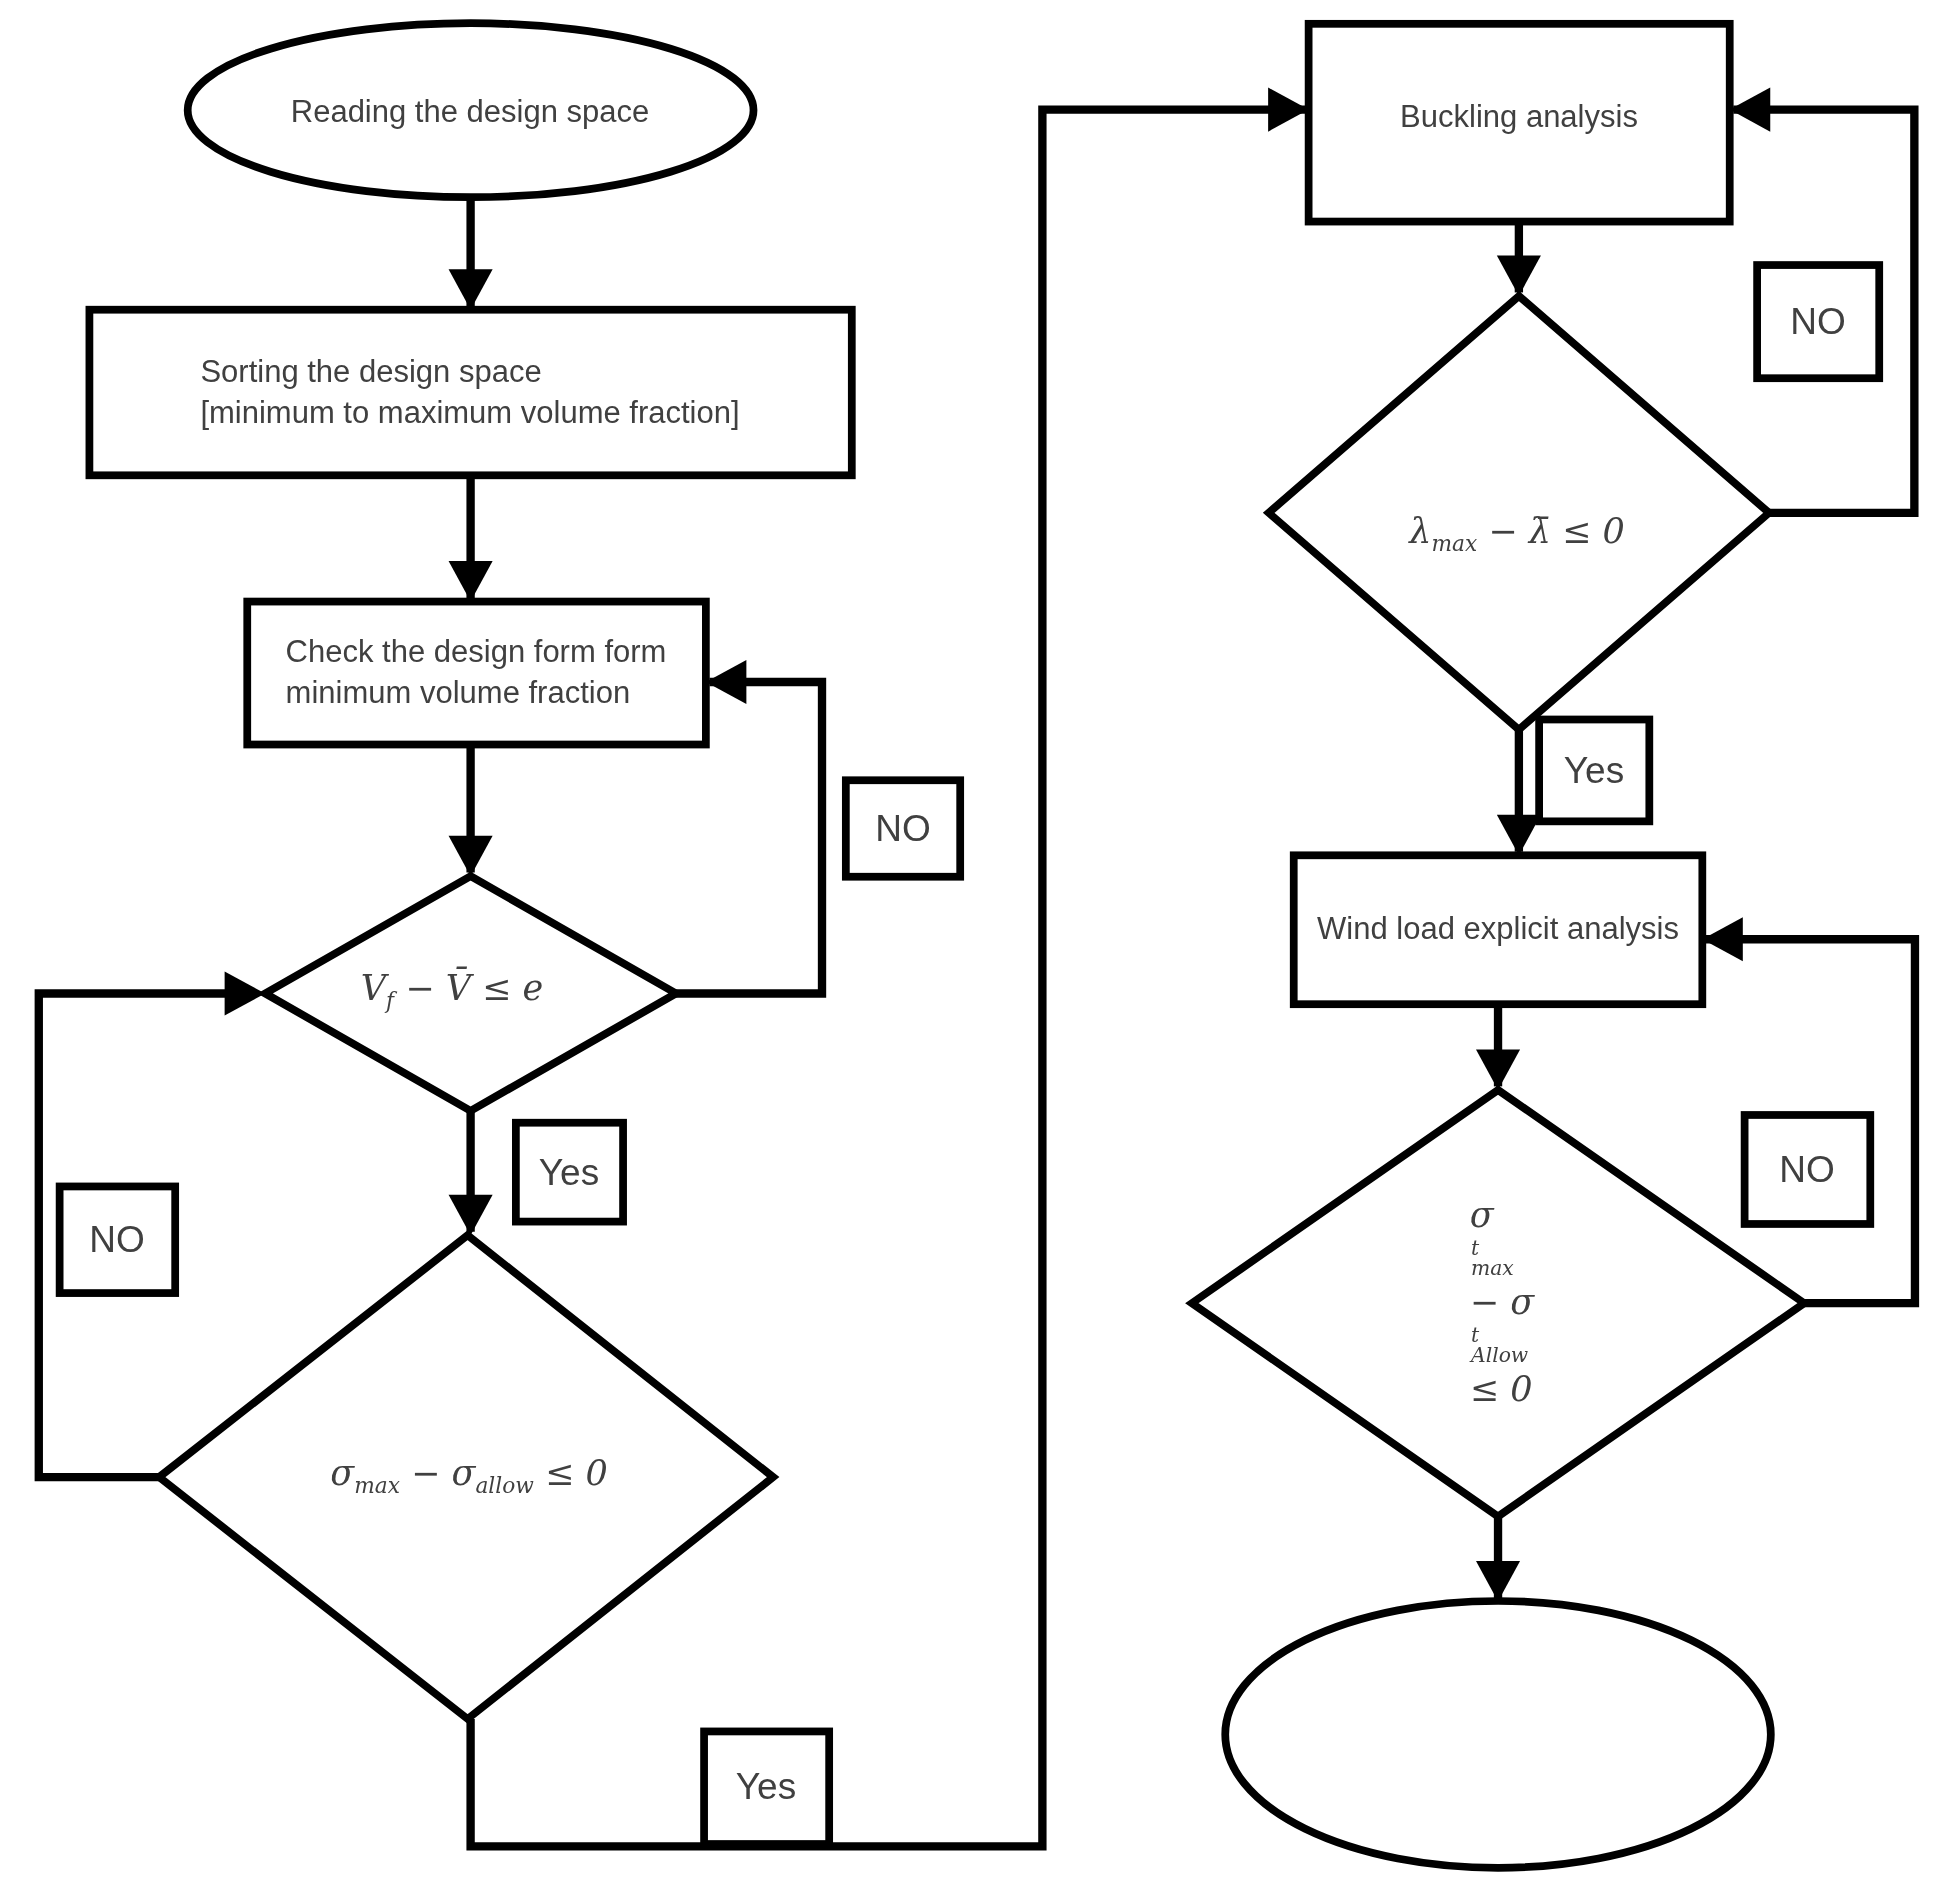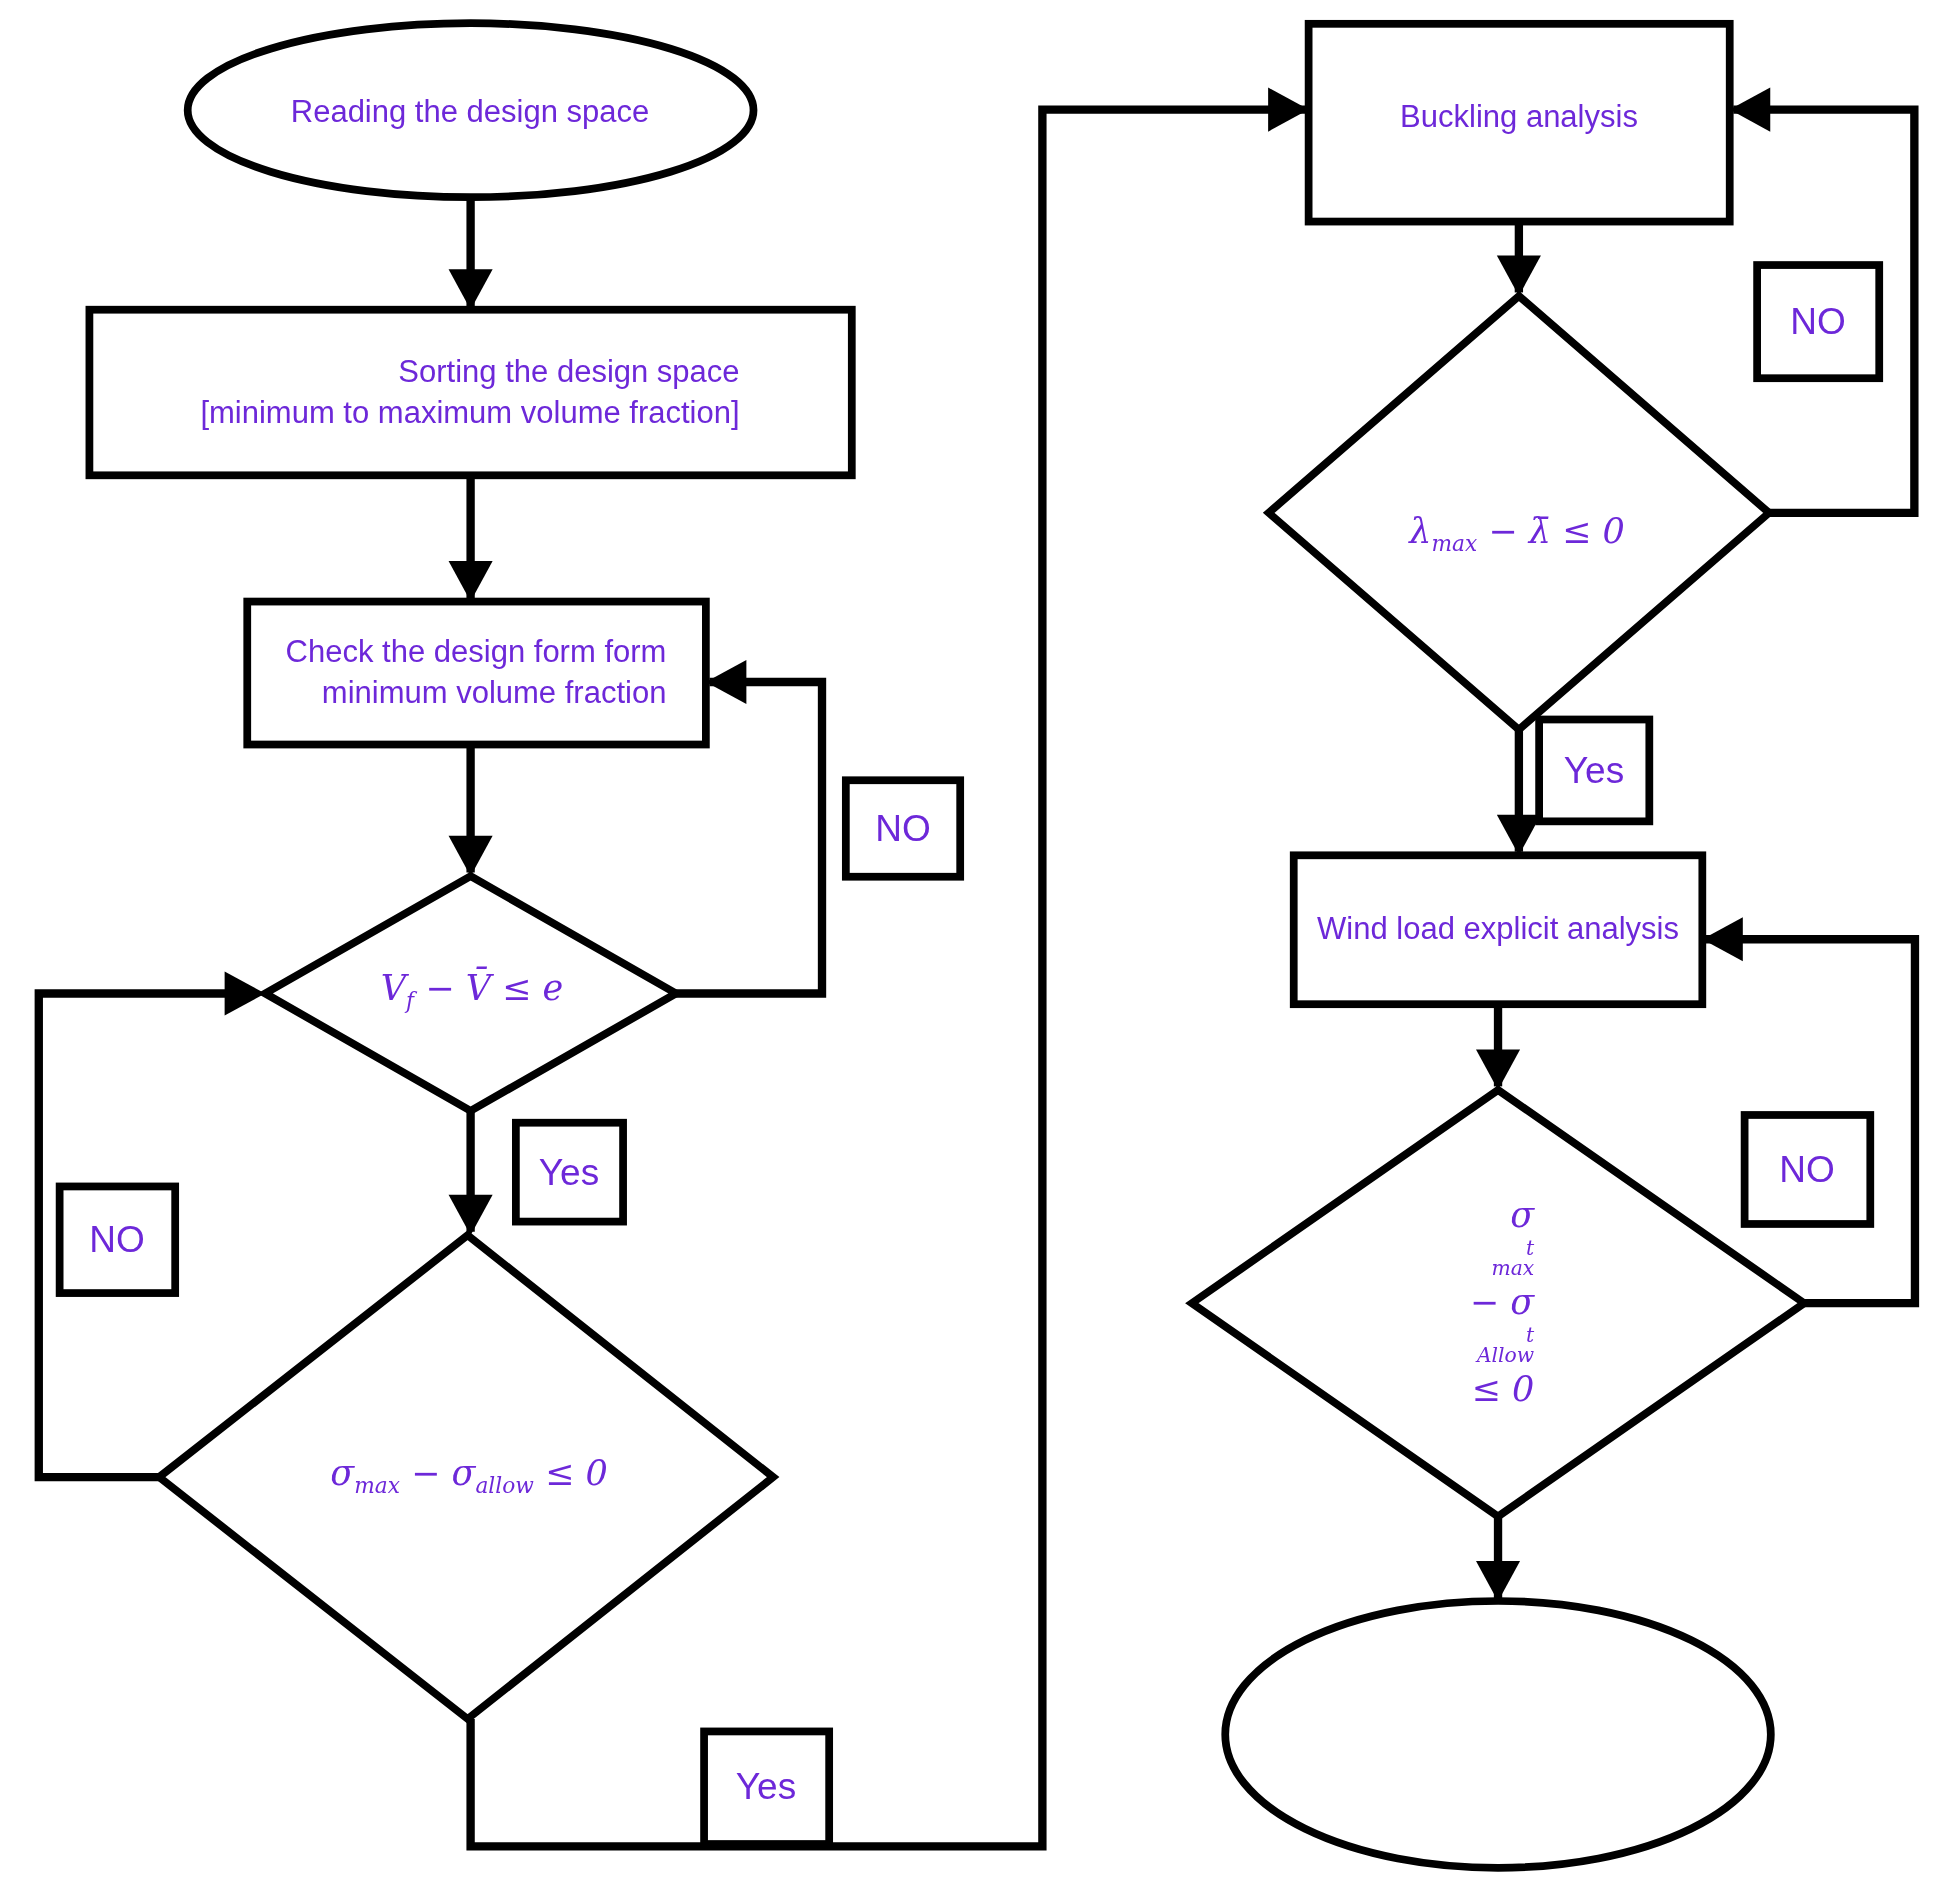--- a/index.html
+++ b/index.html
@@ -9,25 +9,25 @@
     height: 1900px;
     background: #ffffff;
     font-family: "Liberation Sans", sans-serif;
     color: #000000;
     overflow: hidden;
   }
   #shapes { position: absolute; left: 0; top: 0; }
   .lbl {
     position: absolute;
     transform: translate(-50%, -50%);
-    text-align: right;
+    text-align: left;
     font-size: 31px;
     line-height: 1.32;
     white-space: nowrap;
-    color: #6d28d9;
+    color: #404040;
   }
   .lbl span { display: block; }
   .small { font-size: 37px; }
   .math {
     font-family: "DejaVu Serif", serif;
     font-style: italic;
     font-size: 35px;
     white-space: nowrap;
   }
   .math sub, .math sup { font-size: 0.62em; }
@@ -109,21 +109,21 @@
   <div class="lbl" style="left:470px; top:393px;">
     <span>Sorting the design space</span>
     <span>[minimum to maximum volume fraction]</span>
   </div>
 
   <div class="lbl" style="left:476px; top:673px;">
     <span>Check the design form form</span>
     <span>minimum volume fraction</span>
   </div>
 
-  <div class="lbl math" style="left:472px; top:990px;">V<sub>f</sub> − V̄ ≤ e</div>
+  <div class="lbl math" style="left:452px; top:990px;">V<sub>f</sub> − V̄ ≤ e</div>
 
   <div class="lbl math" style="left:469px; top:1475px;">σ<sub>max</sub> − σ<sub>allow</sub> ≤ 0</div>
 
   <div class="lbl" style="left:1519px; top:117px;">Buckling analysis</div>
 
   <div class="lbl math" style="left:1517px; top:533px;">λ<sub>max</sub> − λ̄ ≤ 0</div>
 
   <div class="lbl" style="left:1498px; top:929px;">Wind load explicit analysis</div>
 
   <div class="lbl math" style="left:1502px; top:1302px;">σ<span class="st">

